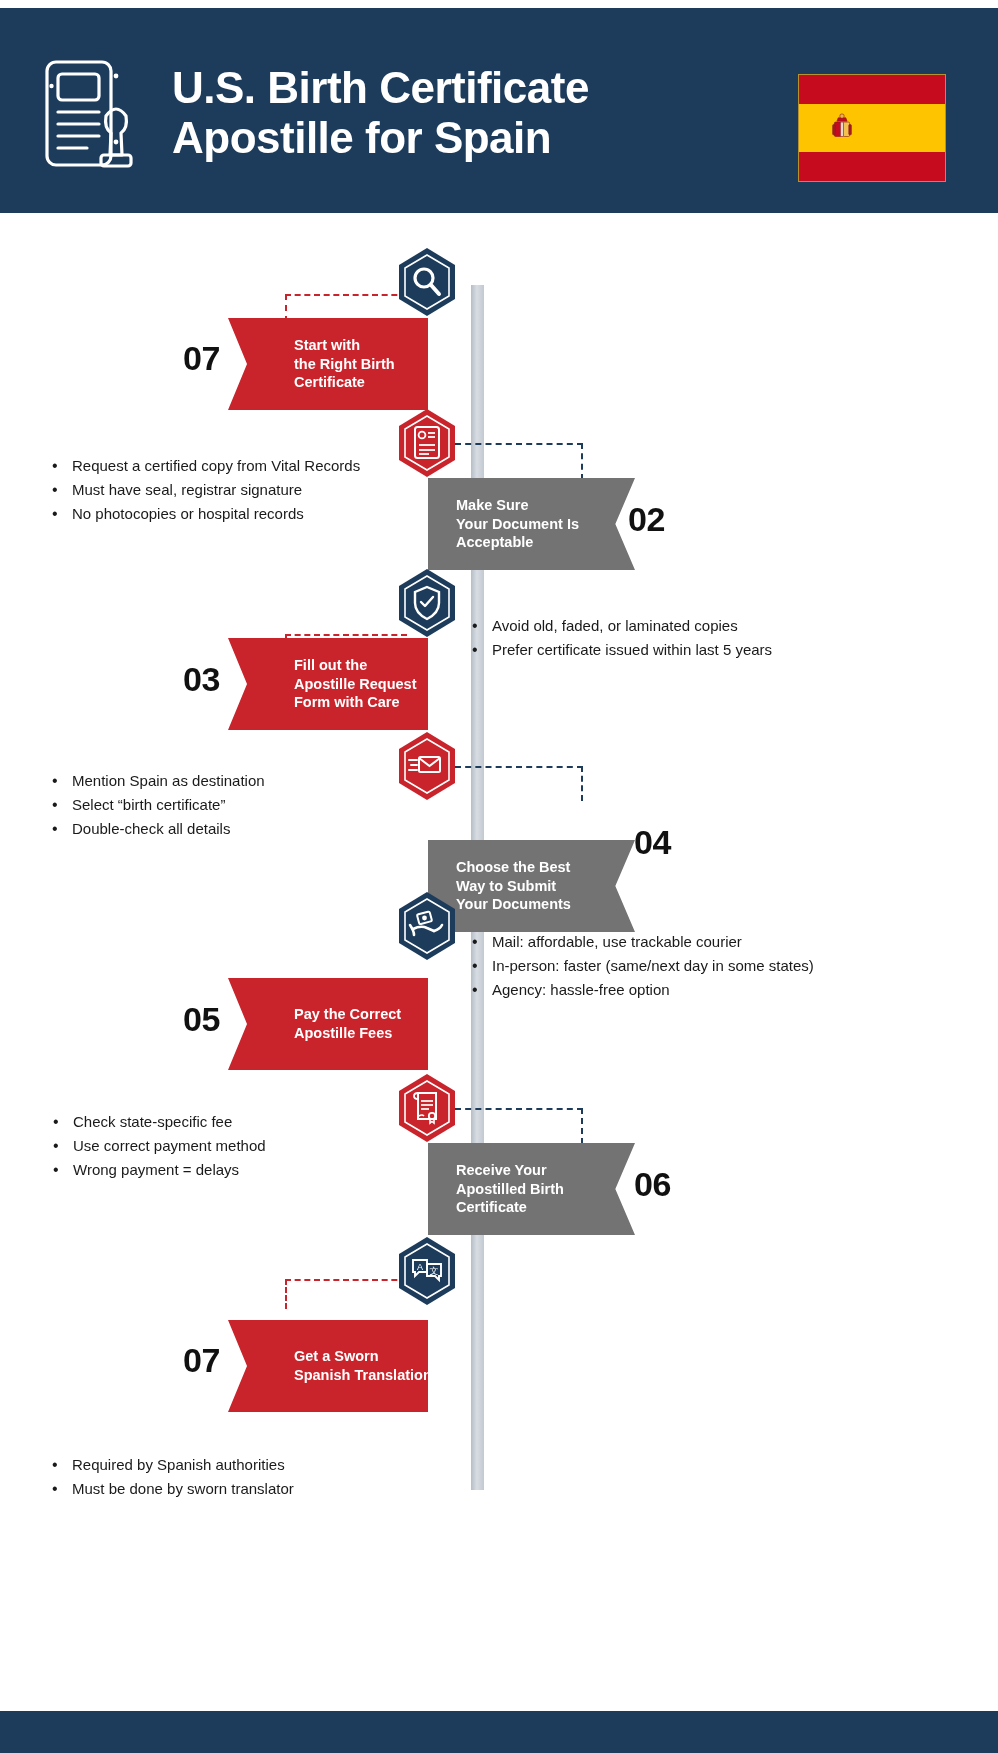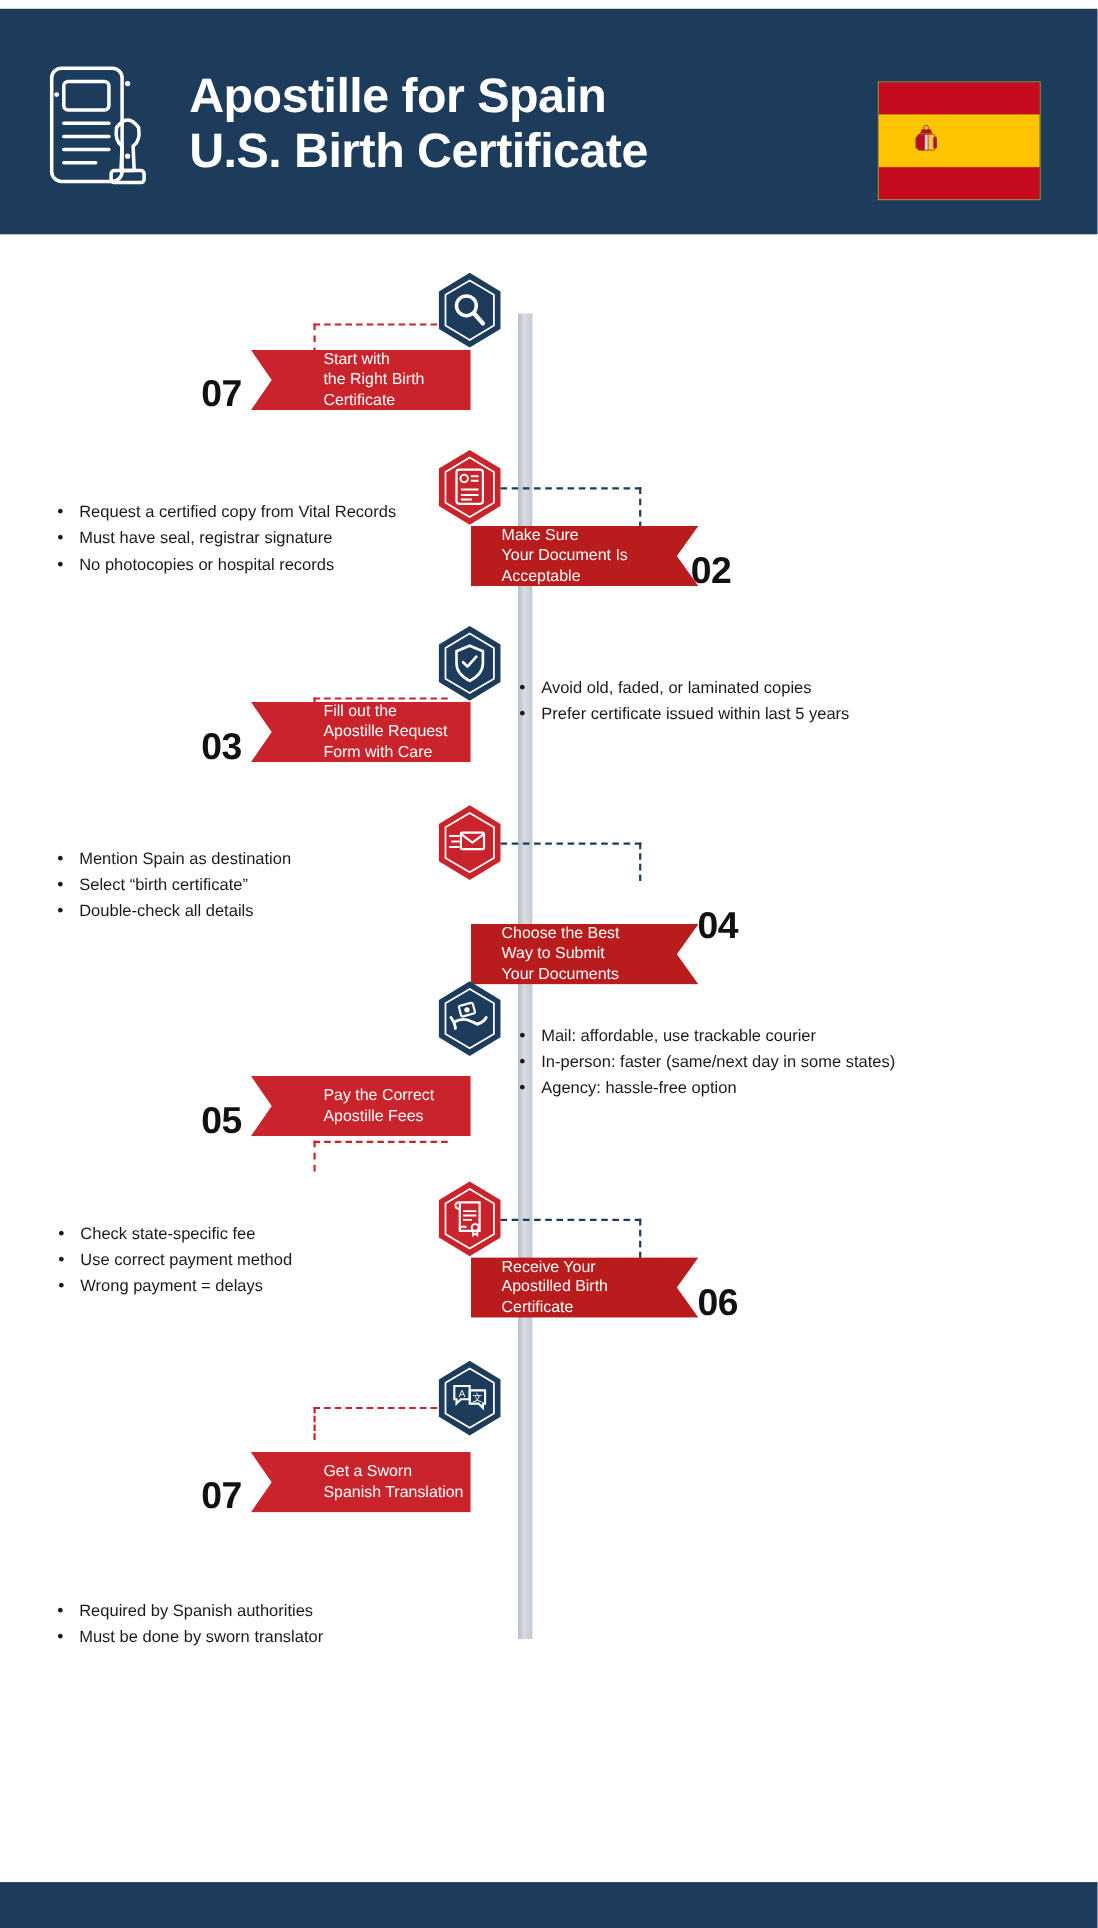--- a/index.html
+++ b/index.html
@@ -57,31 +57,31 @@
   #spine {
     position: absolute;
     left: 471px; top: 285px;
     width: 13px; height: 1205px;
     background: linear-gradient(to right,#b6bdc6 0%,#d8dde3 45%,#c3c9d1 100%);
   }
 
   
   .banner {
     position: absolute;
-    height: 55px;
+    height: 92px;
     display: flex;
     align-items: center;
     color: #ffffff;
     font-size: 14.5px;
-    font-weight: normal;
+    font-weight: bold;
     line-height: 1.28;
     z-index: 4;
   }
   .banner.red   { background: #c9242c; }
-  .banner.navy  { background: #b91c1c; }
+  .banner.navy  { background: #737373; }
   
   .banner.left {
     clip-path: polygon(0% 0%, 100% 0%, 100% 100%, 0% 100%, 9.5% 50%);
     padding-left: 66px;
     padding-right: 12px;
   }
   
   .banner.right {
     clip-path: polygon(0% 0%, 100% 0%, 90.5% 50%, 100% 100%, 0% 100%);
     padding-left: 28px;
@@ -165,22 +165,22 @@
         <line x1="16" y1="92" x2="45" y2="92"></line>
         <circle cx="9.5" cy="30" r="2.2" fill="#ffffff" stroke="none"></circle>
         <circle cx="74" cy="20" r="2.4" fill="#ffffff" stroke="none"></circle>
         <circle cx="74" cy="86" r="2.4" fill="#ffffff" stroke="none"></circle>
         <path d="M64 60 q10 -14 20 0 q2 12 -5 17 l1 22 h-12 l1 -22 q-7 -5 -5 -17 z"></path>
         <rect x="59" y="99" width="30" height="11" rx="3"></rect>
       </svg>
     </div>
 
     <div id="header-title">
+      <span class="line">U.S. Birth Certificate</span>
       <span class="line">Apostille for Spain</span>
-      <span class="line">U.S. Birth Certificate</span>
     </div>
 
     <div id="flag">
       <div class="flag-stripe flag-red"></div>
       <div class="flag-stripe flag-yellow">
         <svg viewBox="0 0 40 40" width="34" height="34" style="position:absolute;left:18%;top:50%;transform:translateY(-50%);">
           <g fill="#c60b1e" stroke="#8a1a1a" stroke-width="0.7">
             <rect x="11" y="13" width="8" height="17" rx="1.5"></rect>
             <rect x="21" y="13" width="8" height="17" rx="1.5" fill="#f2c14e"></rect>
             <path d="M14 12 h12 l-1.5 -4 h-9 z"></path>

